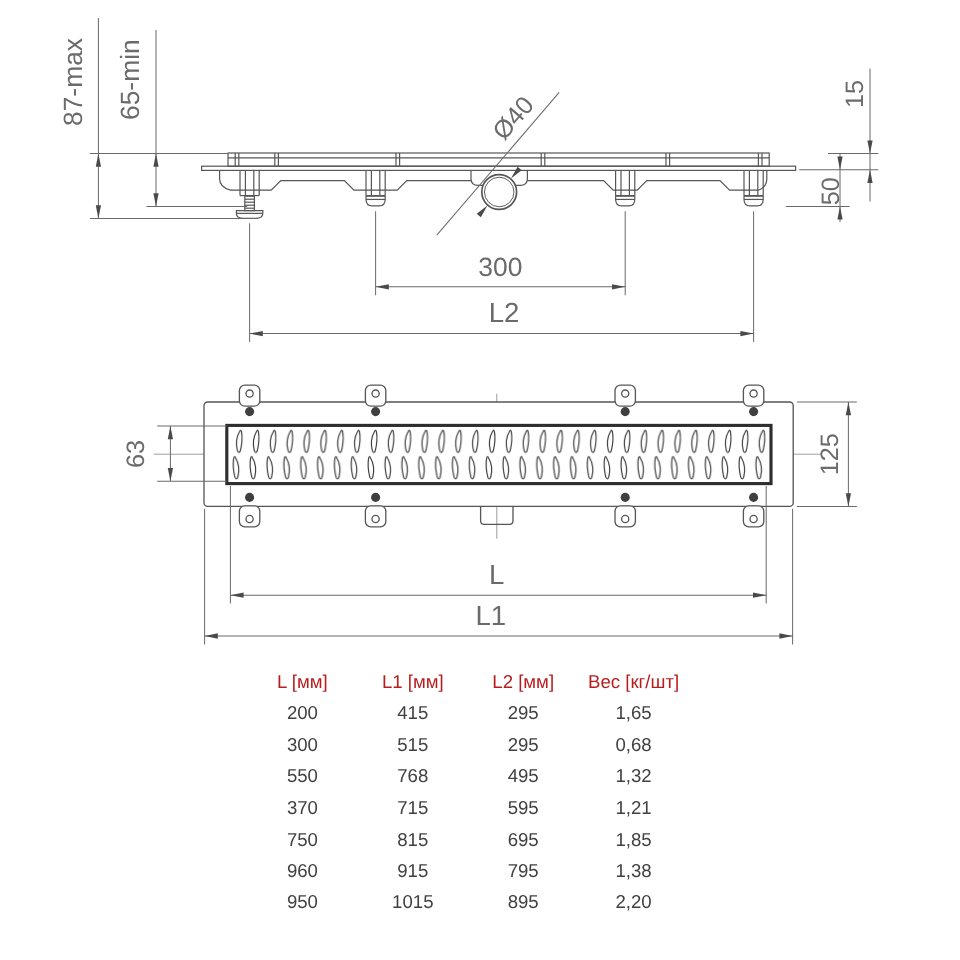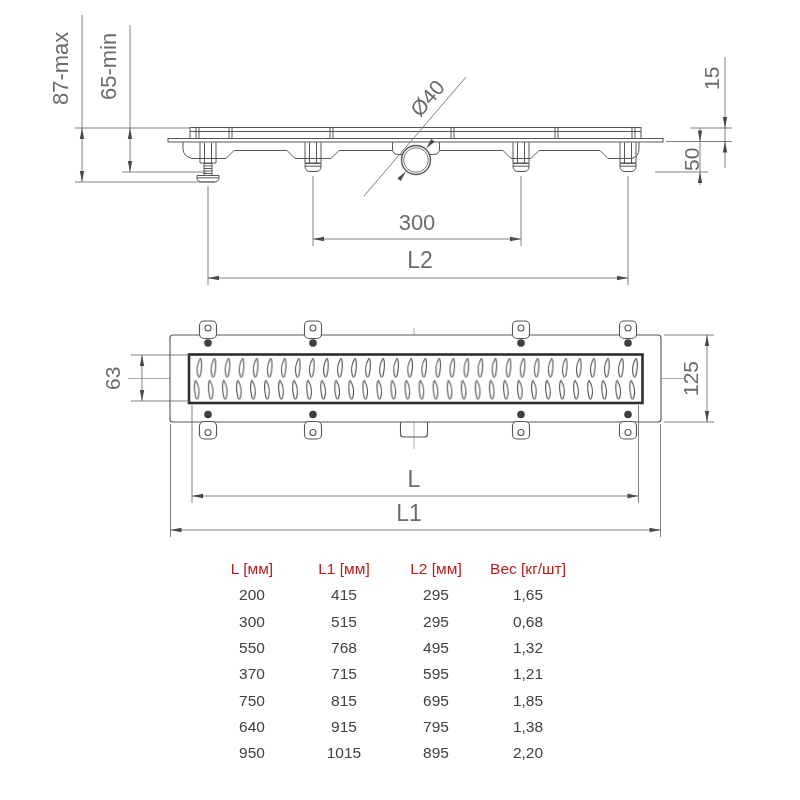--- a/index.html
+++ b/index.html
@@ -297,21 +297,21 @@
   <div class="cell">370</div>
   <div class="cell">715</div>
   <div class="cell">595</div>
   <div class="cell">1,21</div>
 
   <div class="cell">750</div>
   <div class="cell">815</div>
   <div class="cell">695</div>
   <div class="cell">1,85</div>
 
-  <div class="cell">640</div>
+  <div class="cell">960</div>
   <div class="cell">915</div>
   <div class="cell">795</div>
   <div class="cell">1,38</div>
 
   <div class="cell">950</div>
   <div class="cell">1015</div>
   <div class="cell">895</div>
   <div class="cell">2,20</div>
 </div>
 

